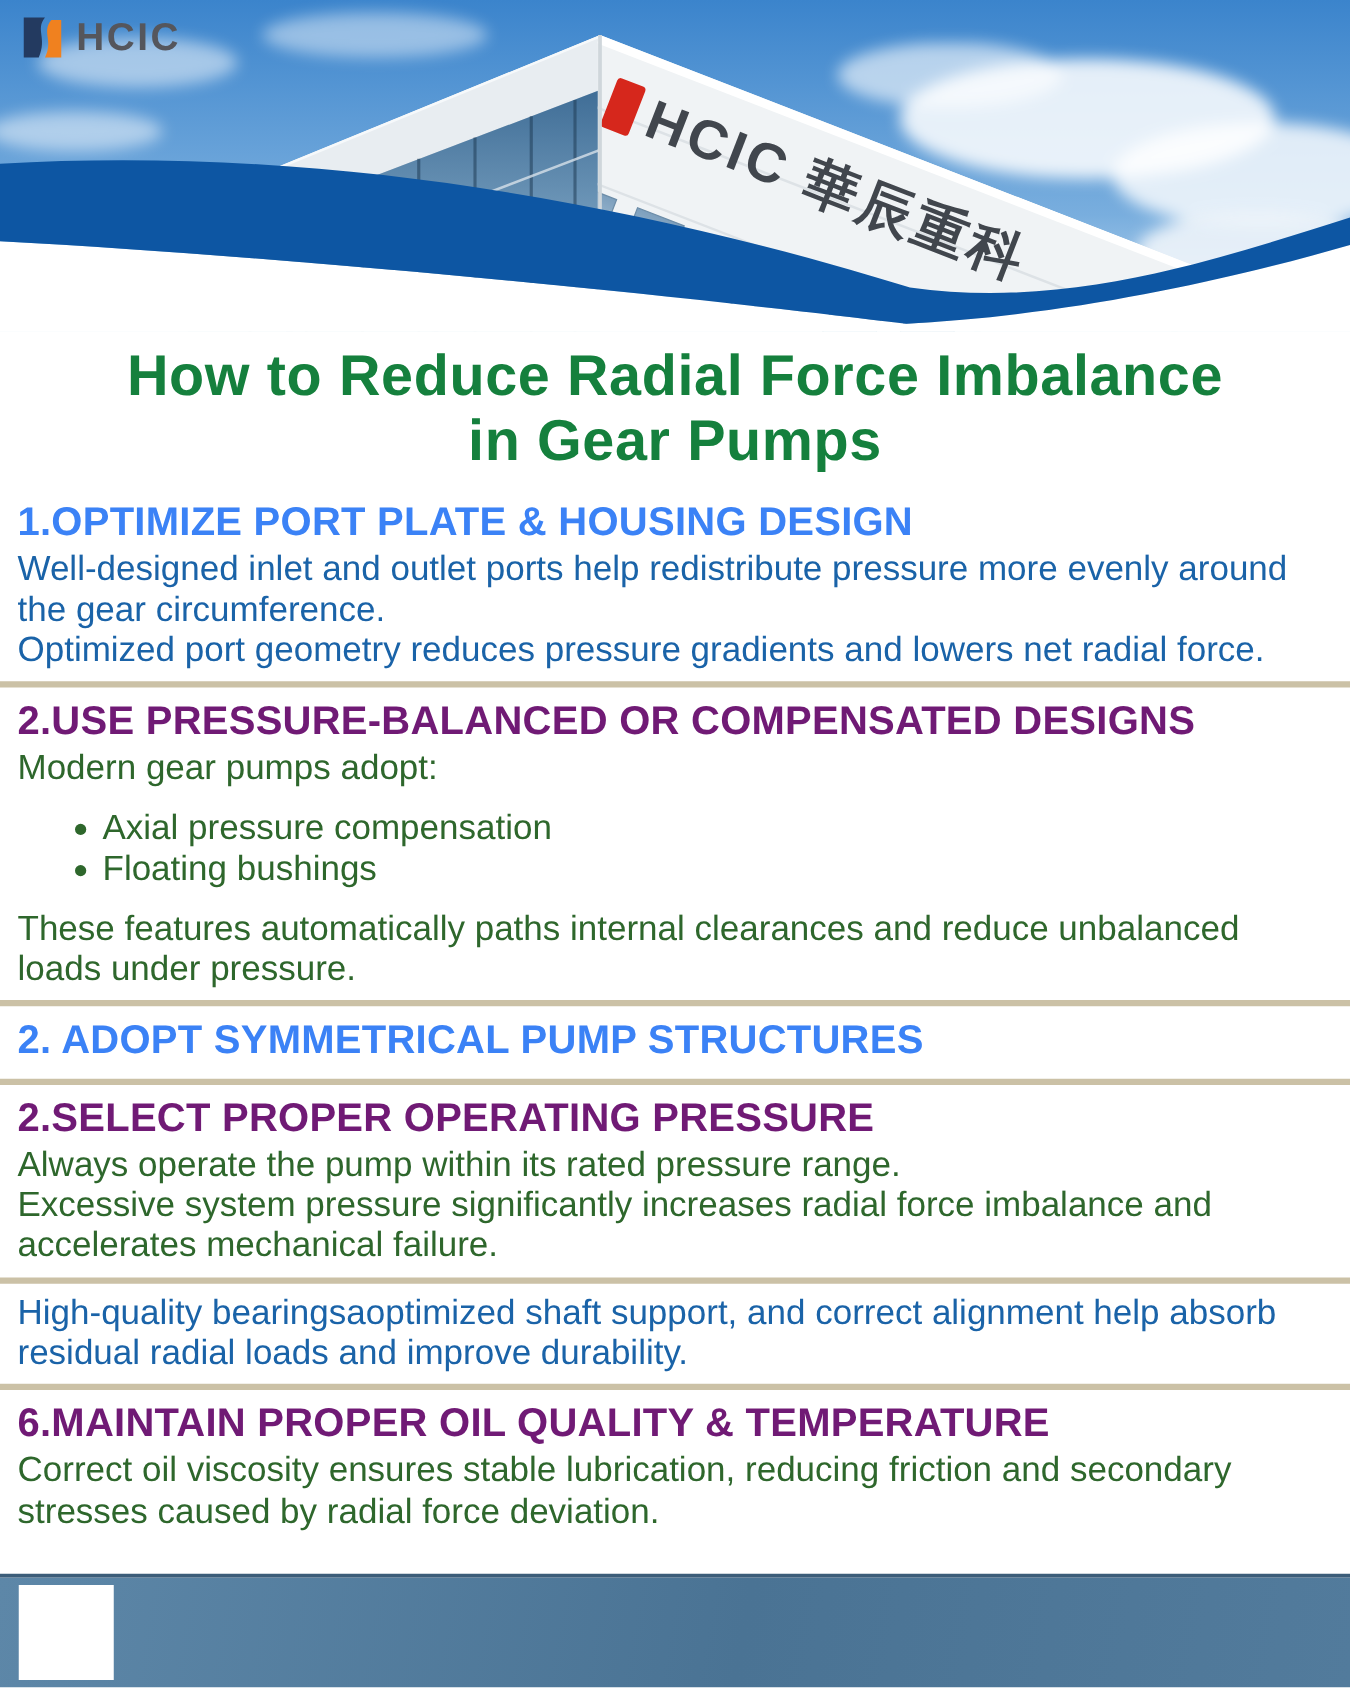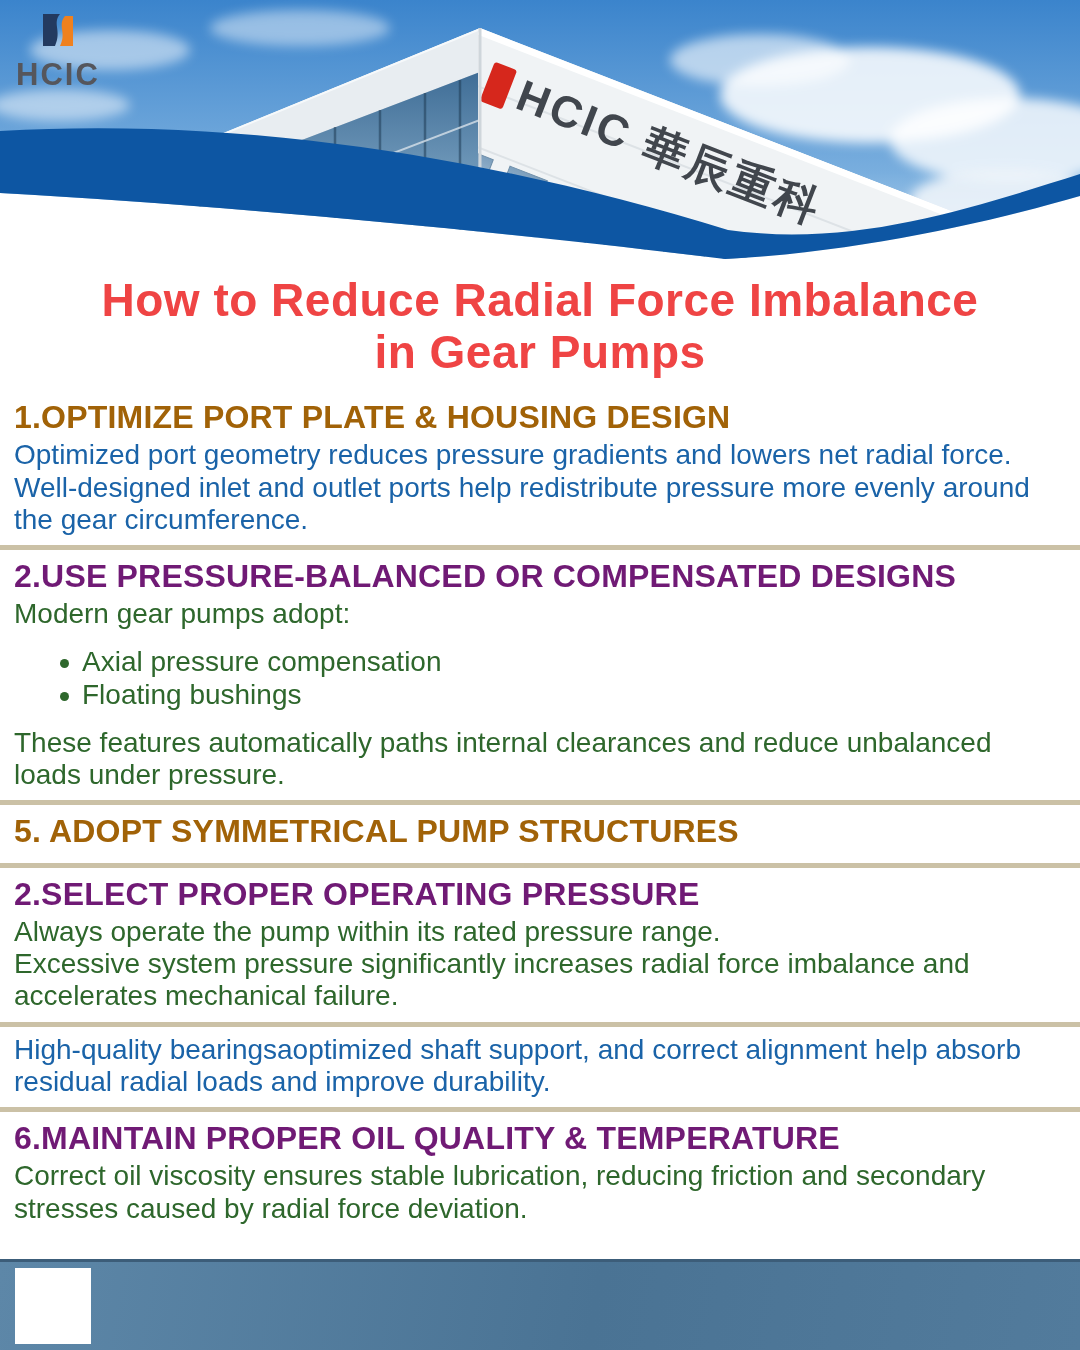--- a/index.html
+++ b/index.html
@@ -5,45 +5,45 @@
   html,body{margin:0;padding:0;}
   body{
     width:1080px;height:1350px;overflow:hidden;background:#ffffff;
     font-family:"Liberation Sans","DejaVu Sans",sans-serif;
     display:flex;flex-direction:column;
   }
   
   .hero{position:relative;width:1080px;height:265px;flex:0 0 auto;}
   .hero svg{display:block;}
   .logo{
-    position:absolute;top:12px;left:16px;display:flex;align-items:center;gap:9px;flex-direction:column;
+    position:absolute;top:12px;left:16px;display:flex;align-items:center;gap:9px;
   }
   .logo .logo-text{
     font-size:31px;font-weight:bold;color:#55565c;letter-spacing:2px;
   }
   
   .title{
-    text-align:center;color:#ef4444;font-weight:bold;
+    text-align:center;color:#15803d;font-weight:bold;
     font-size:46px;line-height:1.13;letter-spacing:0.5px;
     padding:10px 12px 12px;
   }
   
   .content{flex:1 1 auto;display:flex;flex-direction:column;}
   .section{padding:7px 14px 9px;}
   .section h2{
     margin:0 0 3px;font-size:32px;line-height:1.2;font-weight:bold;letter-spacing:0.2px;
   }
   .section p{margin:0;font-size:28px;line-height:1.15;}
   .section ul{margin:16px;padding:0 0 0 52px;list-style:none;}
   .section li{font-size:28px;line-height:1.15;position:relative;}
   .section li::before{
     content:"";position:absolute;left:-22px;top:13px;width:9px;height:9px;border-radius:50%;
     background:currentColor;
   }
-  .blue h2{color:#a16207;}
+  .blue h2{color:#3b82f6;}
   .blue p,.blue li{color:#1a63a8;}
   .green h2{color:#701a75;}
   .green p,.green li{color:#2e672c;}
   .divider{height:5px;background:#cbc1a6;flex:0 0 auto;}
   
   .footer{
     flex:0 0 auto;height:88px;margin-top:auto;
     background:linear-gradient(100deg,#5d87a8 0%,#4a7394 55%,#527b9c 100%);
     border-top:3px solid #3c5d79;
     display:flex;align-items:center;
@@ -155,40 +155,40 @@
 
 <div class="title">
   <div>How to Reduce Radial Force Imbalance</div>
   <div>in Gear Pumps</div>
 </div>
 
 <div class="content">
 
   <div class="section blue">
     <h2>1.OPTIMIZE PORT PLATE &amp; HOUSING DESIGN</h2>
+    <p>Well-designed inlet and outlet ports help redistribute pressure more evenly around the gear circumference.</p>
     <p>Optimized port geometry reduces pressure gradients and lowers net radial force.</p>
-    <p>Well-designed inlet and outlet ports help redistribute pressure more evenly around the gear circumference.</p>
   </div>
 
   <div class="divider"></div>
 
   <div class="section green">
     <h2>2.USE PRESSURE-BALANCED OR COMPENSATED DESIGNS</h2>
     <p>Modern gear pumps adopt:</p>
     <ul>
       <li>Axial pressure compensation</li>
       <li>Floating bushings</li>
     </ul>
     <p>These features automatically paths internal clearances and reduce unbalanced loads under pressure.</p>
   </div>
 
   <div class="divider"></div>
 
   <div class="section blue">
-    <h2>5. ADOPT SYMMETRICAL PUMP STRUCTURES</h2>
+    <h2>2. ADOPT SYMMETRICAL PUMP STRUCTURES</h2>
   </div>
 
   <div class="divider"></div>
 
   <div class="section green">
     <h2>2.SELECT PROPER OPERATING PRESSURE</h2>
     <p>Always operate the pump within its rated pressure range.</p>
     <p>Excessive system pressure significantly increases radial force imbalance and accelerates mechanical failure.</p>
   </div>
 

